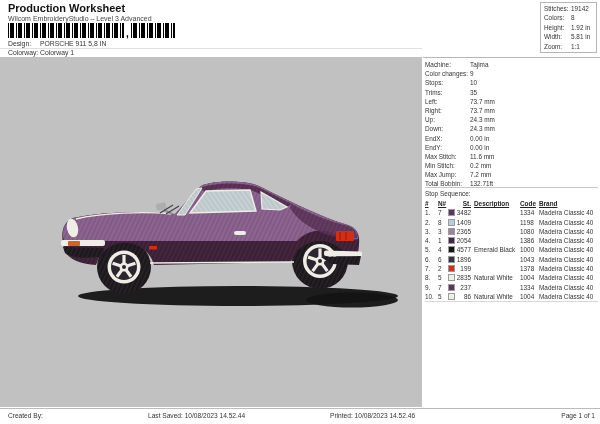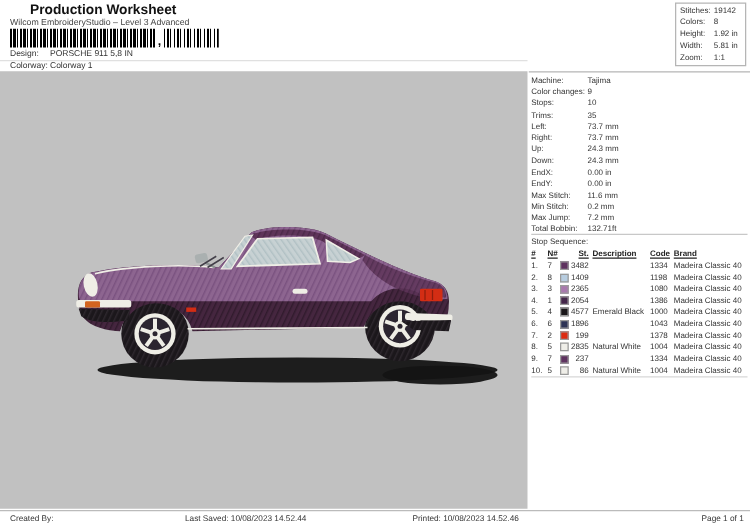--- a/index.html
+++ b/index.html
@@ -1,19 +1,19 @@
 <!DOCTYPE html>
 <html style="--canvas-bg: #c1c1c1; --car-body: #8d6590; --car-body-sh: #7a5280; --car-roof: #5e3459; --car-roof-sh: #4c2949; --car-dark: #45263f; --car-black: #1b171b; --car-window: #c7d1d3; --car-window-sh: #aebec2; --car-trim: #efeee6; --car-red: #d32d14; --car-amber: #d2641f; --car-shadow: #141414; --car-rim-dark: #2b2530;"><head>
 <meta charset="utf-8">
 <style>
   html,body{margin:0;padding:0;}
   #page{position:relative;width:600px;height:424px;background:#ffffff;overflow:hidden;
         font-family:"Liberation Sans", sans-serif;color:#333;}
   
-  .title{position:absolute;left:8px;top:2px;font-size:11px;font-weight:bold;color:#111;margin-left:16px;}
+  .title{position:absolute;left:8px;top:2px;font-size:11px;font-weight:bold;color:#111;}
   .subtitle{position:absolute;left:8px;top:15px;font-size:7px;color:#444;}
   #barcode{position:absolute;left:8px;top:23px;height:15px;display:flex;align-items:flex-end;}
   .bars{height:15px;background:repeating-linear-gradient(90deg,#000 0px,#000 1.4px,#fff 1.4px,#fff 2.4px,#000 2.4px,#000 4.6px,#fff 4.6px,#fff 5.4px,#000 5.4px,#000 6.2px,#fff 6.2px,#fff 8px);}
   .bars.b1{width:116px;} .bars.b2{width:44px;}
   .bc-comma{width:7px;font-size:10px;font-weight:bold;line-height:8px;text-align:center;color:#000;}
   .meta-row{position:absolute;left:0;width:420px;font-size:6.8px;color:#333;}
   .meta-row .m-label{position:absolute;left:8px;}
   .meta-row .m-value{position:absolute;left:40px;}
   #design-row{top:40px;height:9px;}
   #colorway-row{top:49px;height:8px;}

